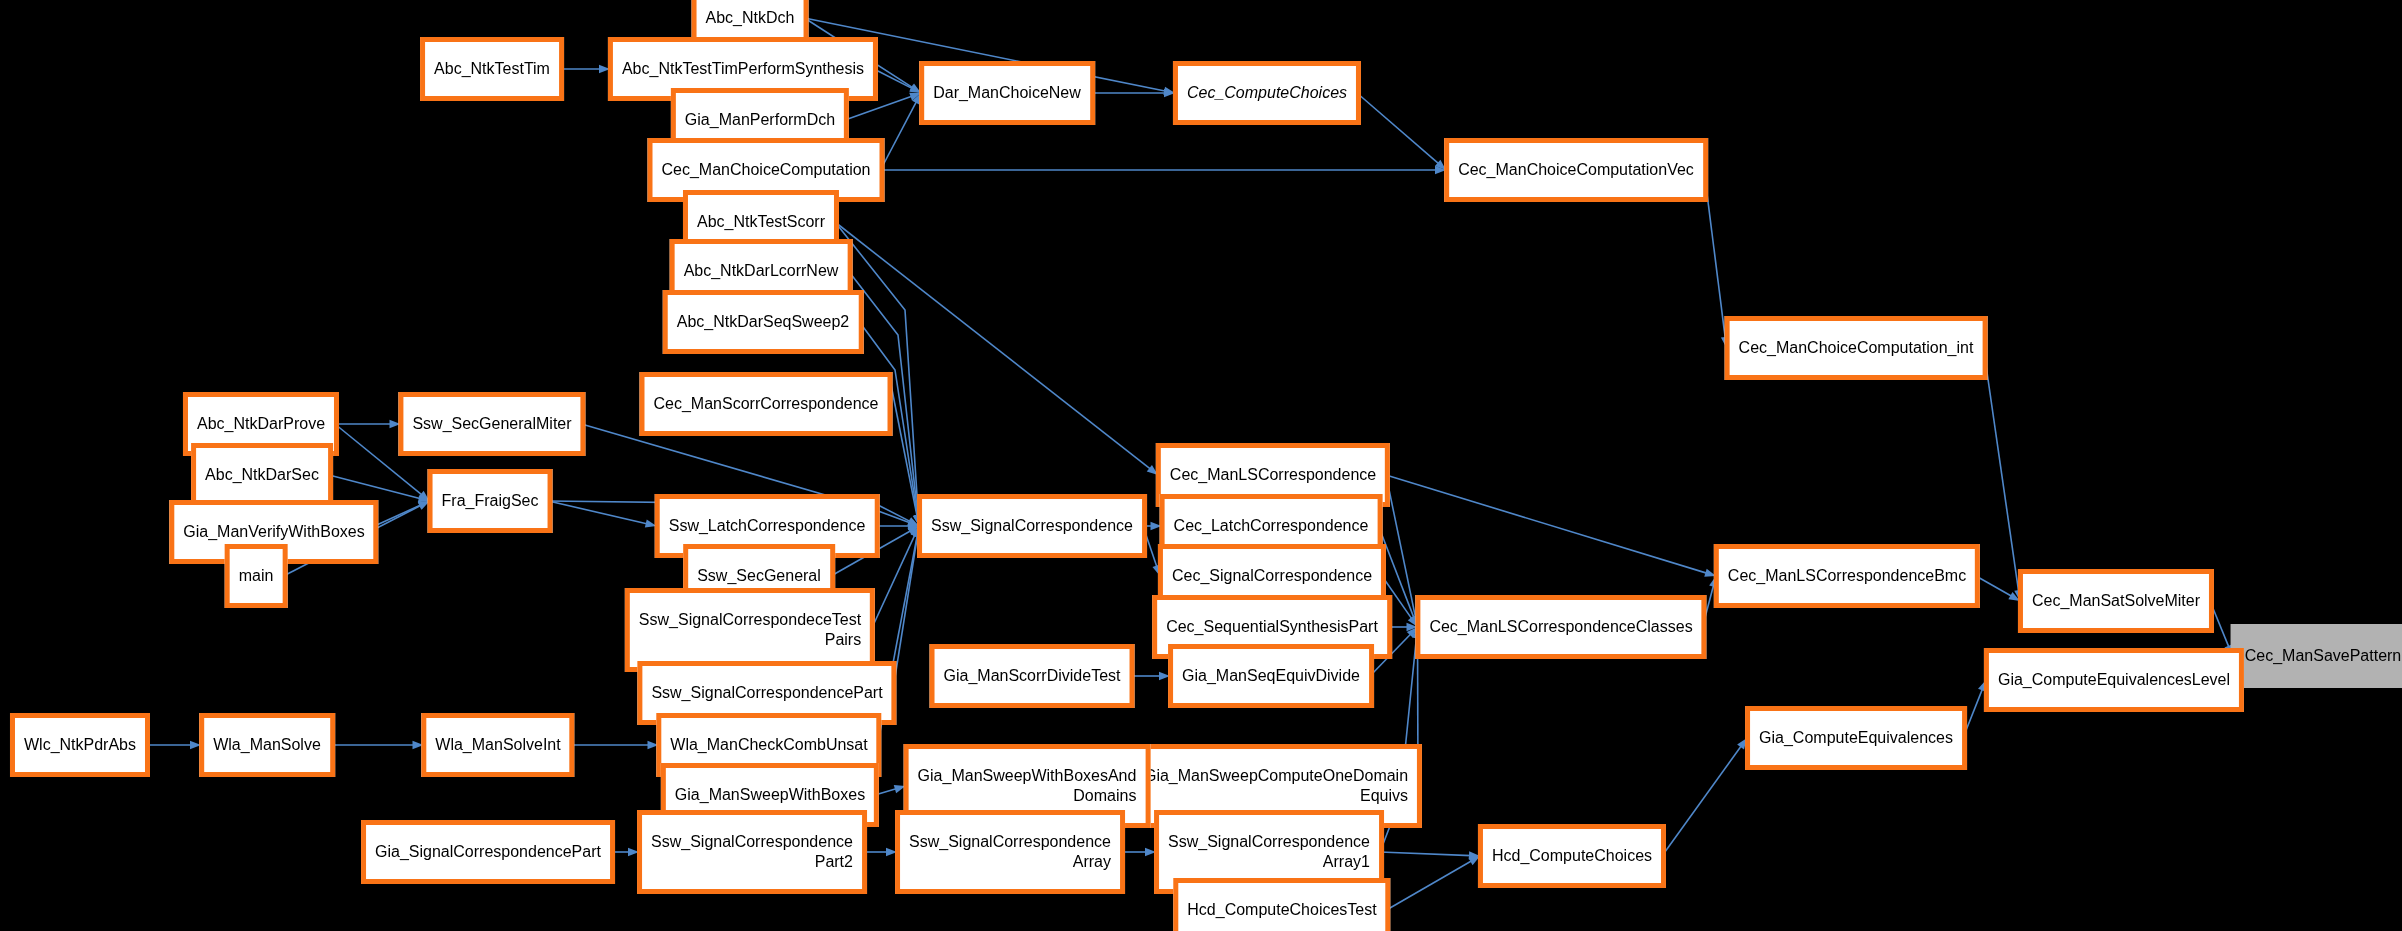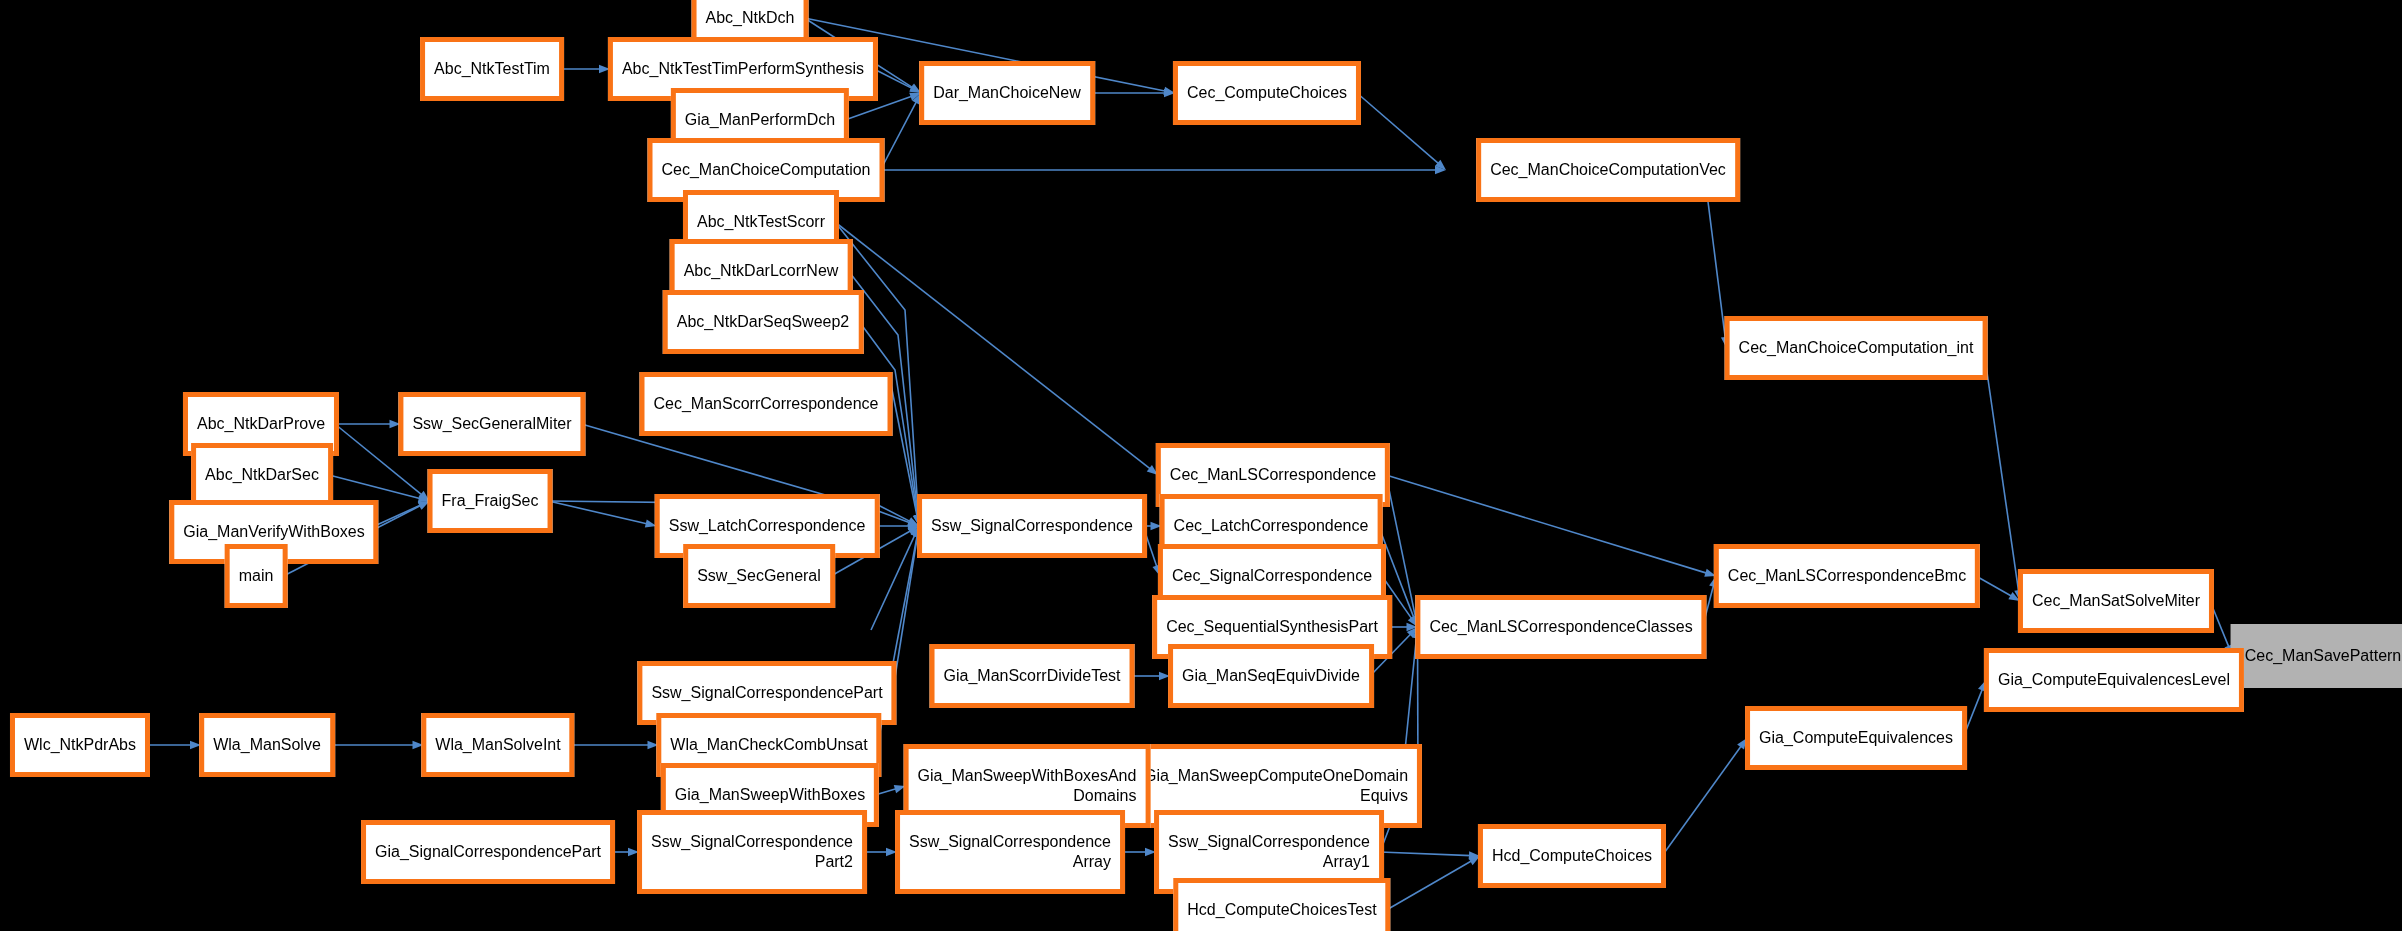--- a/index.html
+++ b/index.html
@@ -255,36 +255,38 @@
       <g>
         <path d="M2240,680 L2235.1844749382235,664.5903198023153" fill="none" stroke="#4f87c9" stroke-width="1.6" stroke-linejoin="round"></path>
         <polygon points="2232.5,656 2239.7898408322426,665.2465247872144 2231.772209016748,667.7520347295563" fill="#4f87c9"></polygon>
       </g>
     </svg>
 <div class="node" style="left: 750px; top: 18px;">Abc_NtkDch</div>
     <div class="node" style="left: 492px; top: 69px;">Abc_NtkTestTim</div>
     <div class="node" style="left: 743px; top: 69px;">Abc_NtkTestTimPerformSynthesis</div>
     <div class="node" style="left: 760px; top: 120px;">Gia_ManPerformDch</div>
     <div class="node" style="left: 1007px; top: 93px;">Dar_ManChoiceNew</div>
-    <div class="node" style="left: 1267px; top: 93px;">Cec_ComputeChoices</div>
+    <div class="node" style="left: 1267px; top: 93px; font-style: italic;">Cec_ComputeChoices</div>
     <div class="node" style="left: 766px; top: 170px;">Cec_ManChoiceComputation</div>
-    <div class="node" style="left: 1576px; top: 170px; margin-left: 32px;">Cec_ManChoiceComputationVec</div>
+    <div class="node" style="left: 1576px; top: 170px;">Cec_ManChoiceComputationVec</div>
     <div class="node" style="left: 1856px; top: 348px;">Cec_ManChoiceComputation_int</div>
     <div class="node" style="left: 761px; top: 222px;">Abc_NtkTestScorr</div>
     <div class="node" style="left: 761px; top: 271px;">Abc_NtkDarLcorrNew</div>
     <div class="node" style="left: 763px; top: 322px;">Abc_NtkDarSeqSweep2</div>
     <div class="node" style="left: 766px; top: 372px; margin-top: 32px;">Cec_ManScorrCorrespondence</div>
     <div class="node" style="left: 261px; top: 424px;">Abc_NtkDarProve</div>
     <div class="node" style="left: 492px; top: 424px;">Ssw_SecGeneralMiter</div>
     <div class="node" style="left: 262px; top: 475px;">Abc_NtkDarSec</div>
     <div class="node" style="left: 490px; top: 501px;">Fra_FraigSec</div>
     <div class="node" style="left: 274px; top: 526px; margin-top: 6px;">Gia_ManVerifyWithBoxes</div>
     <div class="node" style="left: 256px; top: 576px;">main</div>
     <div class="node" style="left: 767px; top: 526px;">Ssw_LatchCorrespondence</div>
     <div class="node" style="left: 759px; top: 576px;">Ssw_SecGeneral</div>
+    <div class="node" style="left: 750px; top: 630px;">Ssw_SignalCorrespondeceTest
+Pairs</div>
     <div class="node" style="left: 767px; top: 693px;">Ssw_SignalCorrespondencePart</div>
     <div class="node" style="left: 1032px; top: 526px;">Ssw_SignalCorrespondence</div>
     <div class="node" style="left: 1273px; top: 475px;">Cec_ManLSCorrespondence</div>
     <div class="node" style="left: 1271px; top: 526px;">Cec_LatchCorrespondence</div>
     <div class="node" style="left: 1272px; top: 576px;">Cec_SignalCorrespondence</div>
     <div class="node" style="left: 1272px; top: 627px;">Cec_SequentialSynthesisPart</div>
     <div class="node" style="left: 1032px; top: 676px;">Gia_ManScorrDivideTest</div>
     <div class="node" style="left: 1271px; top: 676px;">Gia_ManSeqEquivDivide</div>
     <div class="node" style="left: 1561px; top: 627px;">Cec_ManLSCorrespondenceClasses</div>
     <div class="node" style="left: 1847px; top: 576px;">Cec_ManLSCorrespondenceBmc</div>

